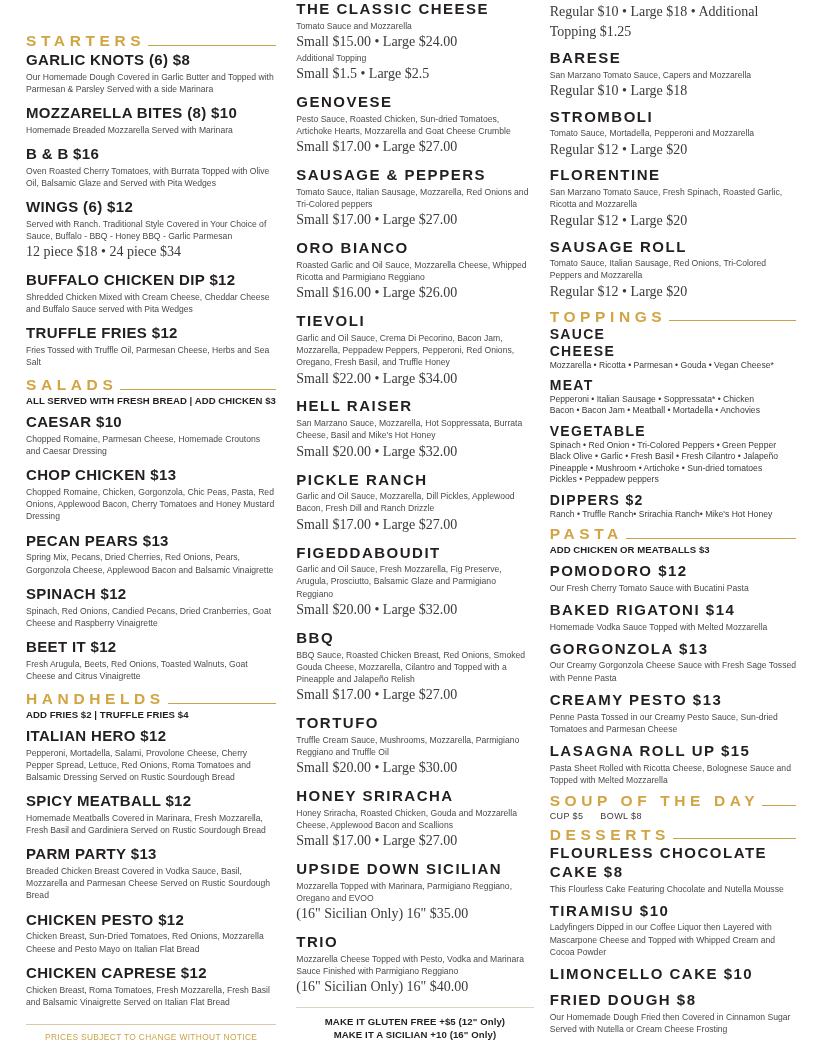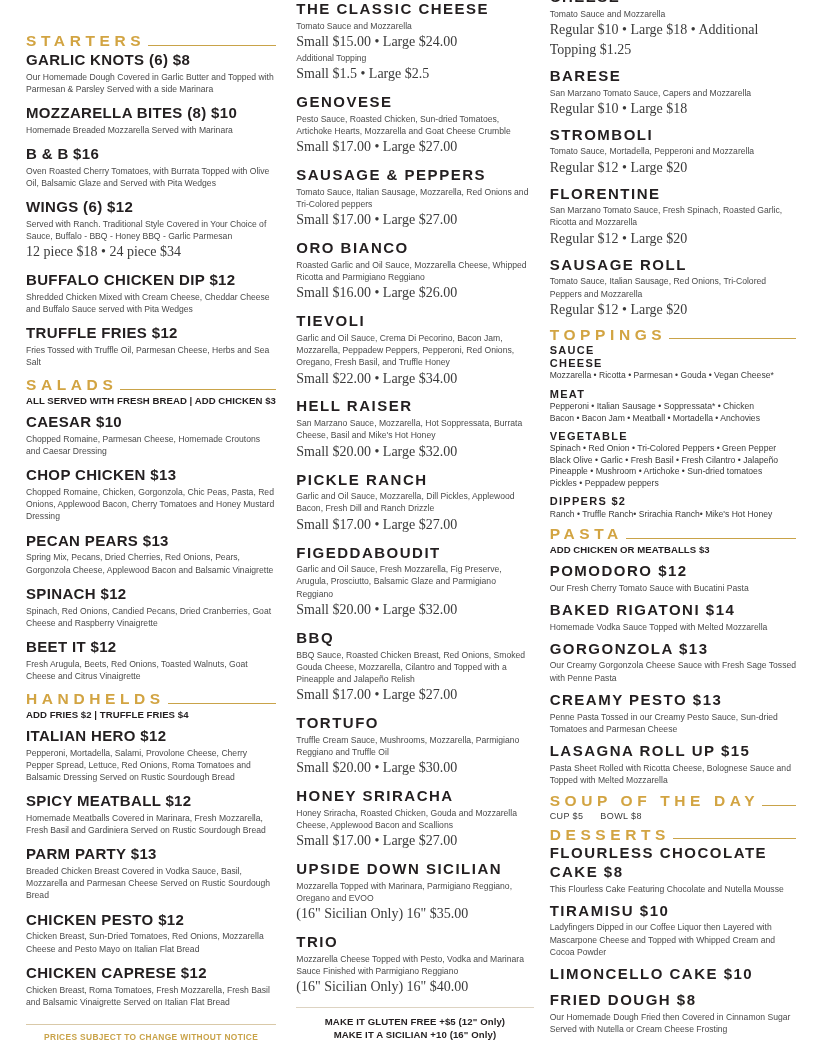--- a/index.html
+++ b/index.html
@@ -88,21 +88,21 @@
     font-size: 14px;
     color: #3a3a3a;
     line-height: 1.42;
     margin: 0;
     font-family: Liberation Serif, serif;
   }
 
   
   .top-cat {
     font-weight: bold;
-    font-size: 11px;
+    font-size: 14px;
     letter-spacing: 1.3px;
     line-height: 1.2;
     margin: 0 0 0 0;
     color: #231f20;
   }
   .top-list {
     font-size: 8.6px;
     color: #3a3a3a;
     line-height: 1.34;
     margin: 0 0 6px 0;
@@ -127,21 +127,21 @@
     font-weight: bold;
     font-size: 9.6px;
     letter-spacing: 0.1px;
     color: #231f20;
     line-height: 1.35;
   }
   .prices-note {
     margin-top: 16px;
     padding-top: 7px;
     border-top: 1.2px solid #d9c9a8;
-    font-weight: bold;
+    font-weight: normal;
     font-size: 8.4px;
     letter-spacing: 0.35px;
     color: #c9a349;
     text-align: center;
   }
 </style>
 </head>
 <body>
 
 <div class="page">

